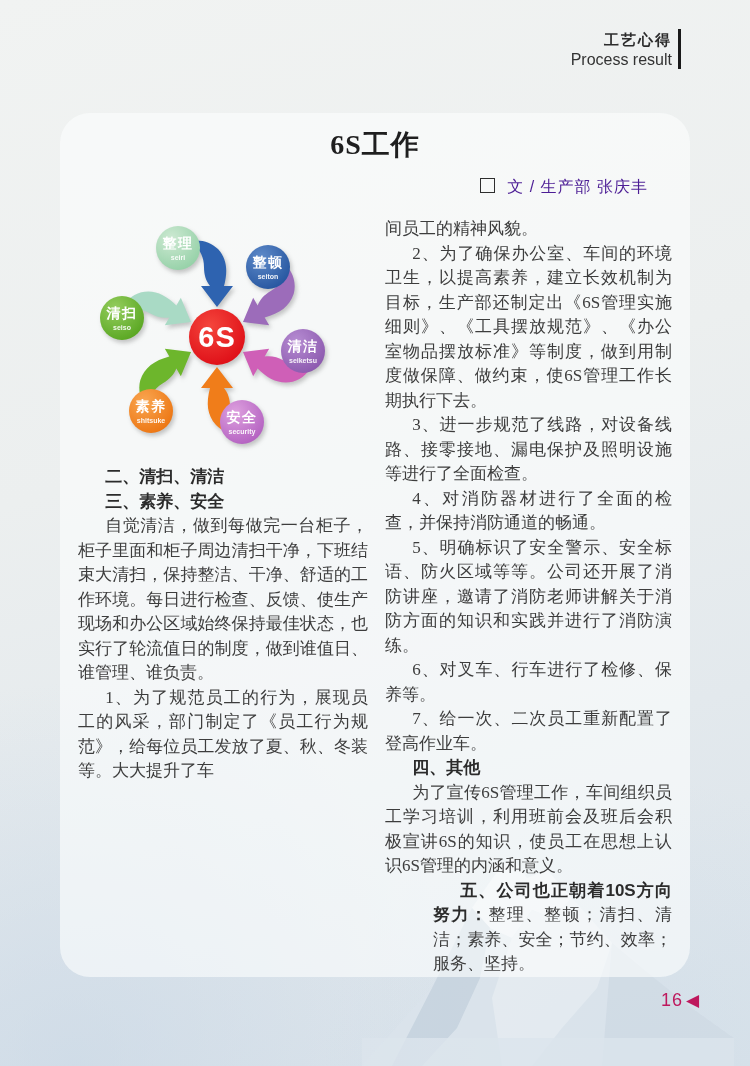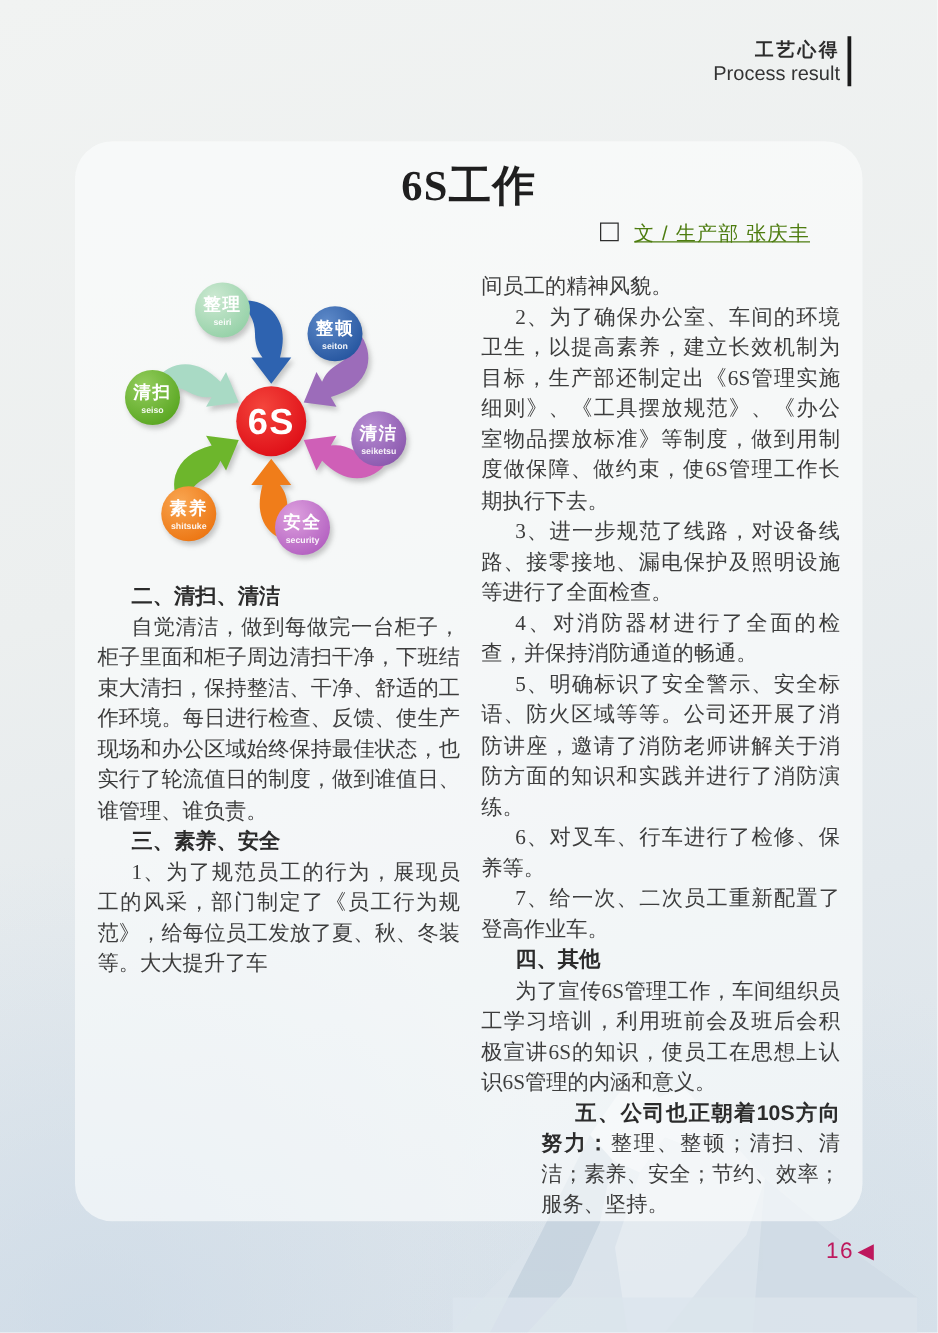--- a/index.html
+++ b/index.html
@@ -21,25 +21,25 @@
   .hdr-en{font-family:"Liberation Sans","DejaVu Sans",sans-serif;font-size:16px;margin-top:1px;color:#333;}
   .hdr-bar{position:absolute;top:29px;right:69px;width:3px;height:40px;background:#1a1a1a;}
 
   
   .card{
     position:absolute;left:60px;top:113px;width:630px;height:864px;
     background:rgba(252,253,253,.62);border-radius:30px;
   }
   .title{
     position:absolute;top:13px;left:0;width:100%;text-align:center;
-    font-size:34px;font-weight:bold;color:#1f1f1f;letter-spacing:1px;
+    font-size:28px;font-weight:bold;color:#1f1f1f;letter-spacing:1px;
   }
   .byline{
-    position:absolute;top:64px;right:42px;font-size:16px;color:#4d7c0f;
-    font-family:"Liberation Sans","DejaVu Sans",sans-serif;letter-spacing:1px;text-decoration:underline;
+    position:absolute;top:64px;right:42px;font-size:16px;color:#4c1d95;
+    font-family:"Liberation Sans","DejaVu Sans",sans-serif;letter-spacing:1px;
   }
   .byline .sq{display:inline-block;width:13px;height:13px;border:1.5px solid #2e2e2e;vertical-align:-1px;margin-right:12px;}
 
   .col{position:absolute;top:104px;font-size:17px;line-height:24.5px;color:#3d3d3d;text-align:justify;}
   .col-left{left:18px;width:290px;}
   .col-right{left:325px;width:287px;}
   .para{margin:0;}
   .body{text-indent:1.6em;}
   .body-noindent{text-indent:0;}
   .heading{font-family:"Liberation Sans","DejaVu Sans",sans-serif;font-weight:bold;color:#2b2b2b;text-indent:1.6em;}
@@ -171,22 +171,22 @@
 
         <g transform="translate(125,117)">
           <circle r="28" fill="url(#ngc)"></circle>
           <text class="center-txt" y="10">6S</text>
         </g>
       </svg>
     </div>
 
     <div>
         <p class="para heading">二、清扫、清洁</p>
+        <p class="para heading">三、素养、安全</p>
         <p class="para body">自觉清洁，做到每做完一台柜子，柜子里面和柜子周边清扫干净，下班结束大清扫，保持整洁、干净、舒适的工作环境。每日进行检查、反馈、使生产现场和办公区域始终保持最佳状态，也实行了轮流值日的制度，做到谁值日、谁管理、谁负责。</p>
-        <p class="para heading">三、素养、安全</p>
         <p class="para body">1、为了规范员工的行为，展现员工的风采，部门制定了《员工行为规范》，给每位员工发放了夏、秋、冬装等。大大提升了车</p>
       </div>
   </div>
 
   <div class="col col-right">
       <p class="para body-noindent">间员工的精神风貌。</p>
       <p class="para body">2、为了确保办公室、车间的环境卫生，以提高素养，建立长效机制为目标，生产部还制定出《6S管理实施细则》、《工具摆放规范》、《办公室物品摆放标准》等制度，做到用制度做保障、做约束，使6S管理工作长期执行下去。</p>
       <p class="para body">3、进一步规范了线路，对设备线路、接零接地、漏电保护及照明设施等进行了全面检查。</p>
       <p class="para body">4、对消防器材进行了全面的检查，并保持消防通道的畅通。</p>
       <p class="para body">5、明确标识了安全警示、安全标语、防火区域等等。公司还开展了消防讲座，邀请了消防老师讲解关于消防方面的知识和实践并进行了消防演练。</p>

